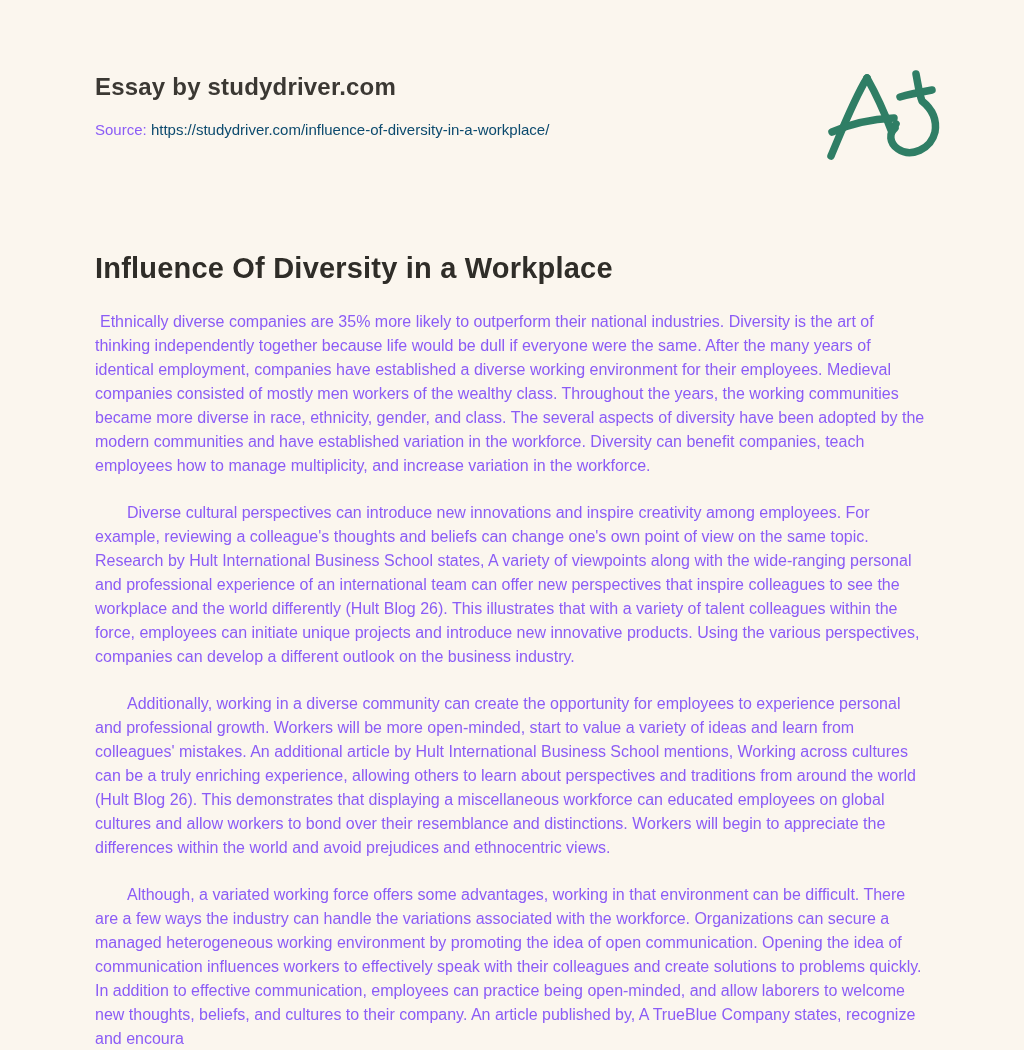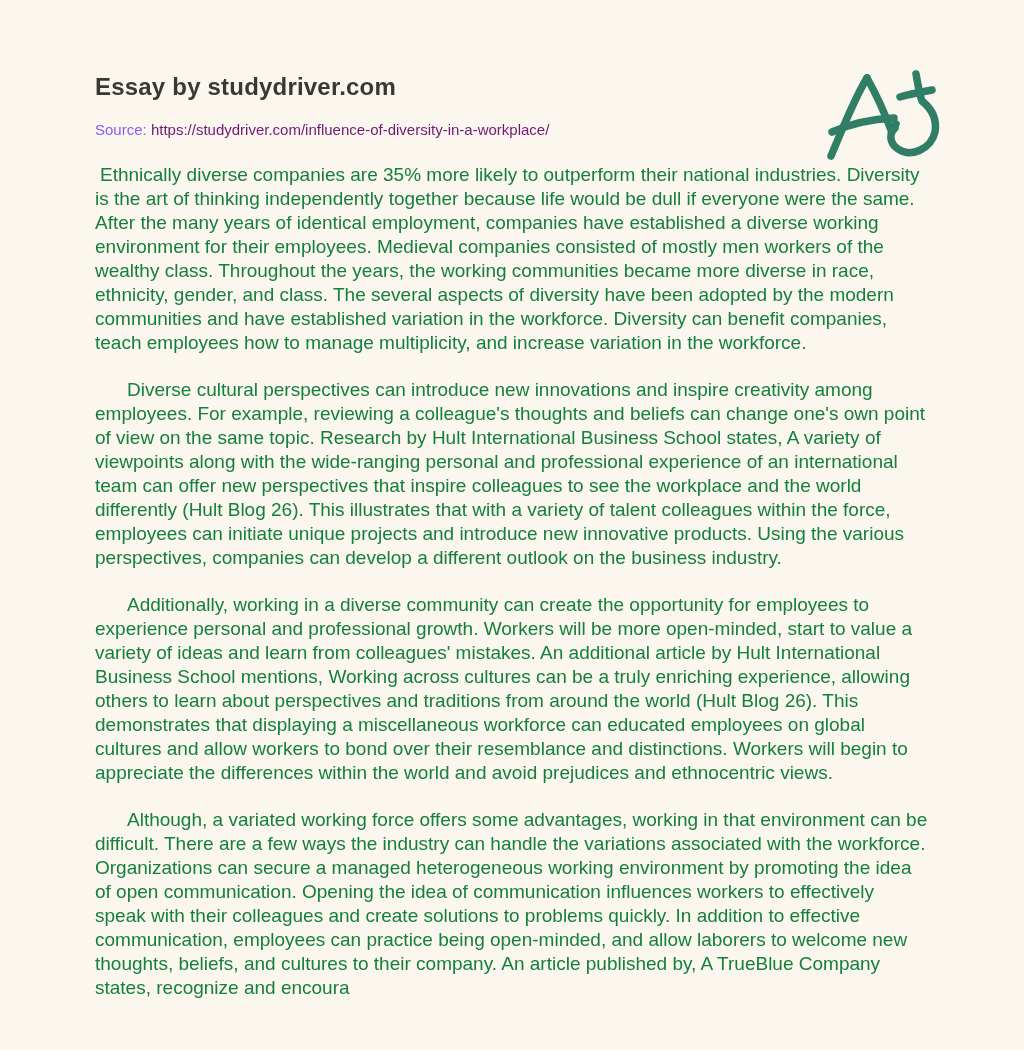--- a/index.html
+++ b/index.html
@@ -31,44 +31,44 @@
   }
   .source-row {
     margin-top: 18px;
     font-size: 15px;
     line-height: 19px;
   }
   .source-label {
     color: #8b5cf6;
   }
   .source-link {
-    color: #701a75;
+    color: #0c4a6e;
     text-decoration: none;
   }
   .logo {
     position: absolute;
     top: 57px;
     left: 816px;
     width: 130px;
     height: 120px;
   }
   .essay-title {
     margin: 111px 0 0 0;
     font-size: 29px;
     line-height: 36px;
     font-weight: 700;
     color: #2f2d28;
     letter-spacing: 0.2px;
   }
   .para {
     margin: 23px 0 0 0;
     width: 834px;
-    font-size: 19px;
+    font-size: 16px;
     line-height: 24px;
-    color: #15803d;
+    color: #8b5cf6;
     text-indent: 32px;
   }
   .para.first {
     text-indent: 5px;
     margin-top: 24px;
   }
 </style>
 </head>
 <body>
 
@@ -89,20 +89,21 @@
       <path d="M 51 21 C 60 37 69 57 75 73 L 80 67"></path>
 
       <path d="M 16 75 C 36 66 58 62 78 61"></path>
 
       <path d="M 84 40 C 94 37 105 35 116 33"></path>
 
       <path d="M 100 17 C 102 27 103 36 106 44 C 116 52 121 63 119 75 C 115 92 95 101 82 92 C 73 86 73 76 79 71"></path>
     </svg>
   </div>
 
+  <h2 class="essay-title">Influence Of Diversity in a Workplace</h2>
 
   <p class="para first">Ethnically diverse companies are 35% more likely to outperform their national industries. Diversity is the art of thinking independently together because life would be dull if everyone were the same. After the many years of identical employment, companies have established a diverse working environment for their employees. Medieval companies consisted of mostly men workers of the wealthy class. Throughout the years, the working communities became more diverse in race, ethnicity, gender, and class. The several aspects of diversity have been adopted by the modern communities and have established variation in the workforce. Diversity can benefit companies, teach employees how to manage multiplicity, and increase variation in the workforce.</p>
 
   <p class="para">Diverse cultural perspectives can introduce new innovations and inspire creativity among employees. For example, reviewing a colleague's thoughts and beliefs can change one's own point of view on the same topic. Research by Hult International Business School states, A variety of viewpoints along with the wide-ranging personal and professional experience of an international team can offer new perspectives that inspire colleagues to see the workplace and the world differently (Hult Blog 26). This illustrates that with a variety of talent colleagues within the force, employees can initiate unique projects and introduce new innovative products. Using the various perspectives, companies can develop a different outlook on the business industry.</p>
 
   <p class="para">Additionally, working in a diverse community can create the opportunity for employees to experience personal and professional growth. Workers will be more open-minded, start to value a variety of ideas and learn from colleagues' mistakes. An additional article by Hult International Business School mentions, Working across cultures can be a truly enriching experience, allowing others to learn about perspectives and traditions from around the world (Hult Blog 26). This demonstrates that displaying a miscellaneous workforce can educated employees on global cultures and allow workers to bond over their resemblance and distinctions. Workers will begin to appreciate the differences within the world and avoid prejudices and ethnocentric views.</p>
 
   <p class="para">Although, a variated working force offers some advantages, working in that environment can be difficult. There are a few ways the industry can handle the variations associated with the workforce. Organizations can secure a managed heterogeneous working environment by promoting the idea of open communication. Opening the idea of communication influences workers to effectively speak with their colleagues and create solutions to problems quickly. In addition to effective communication, employees can practice being open-minded, and allow laborers to welcome new thoughts, beliefs, and cultures to their company. An article published by, A TrueBlue Company states, recognize and encoura</p>
 
 </div>

